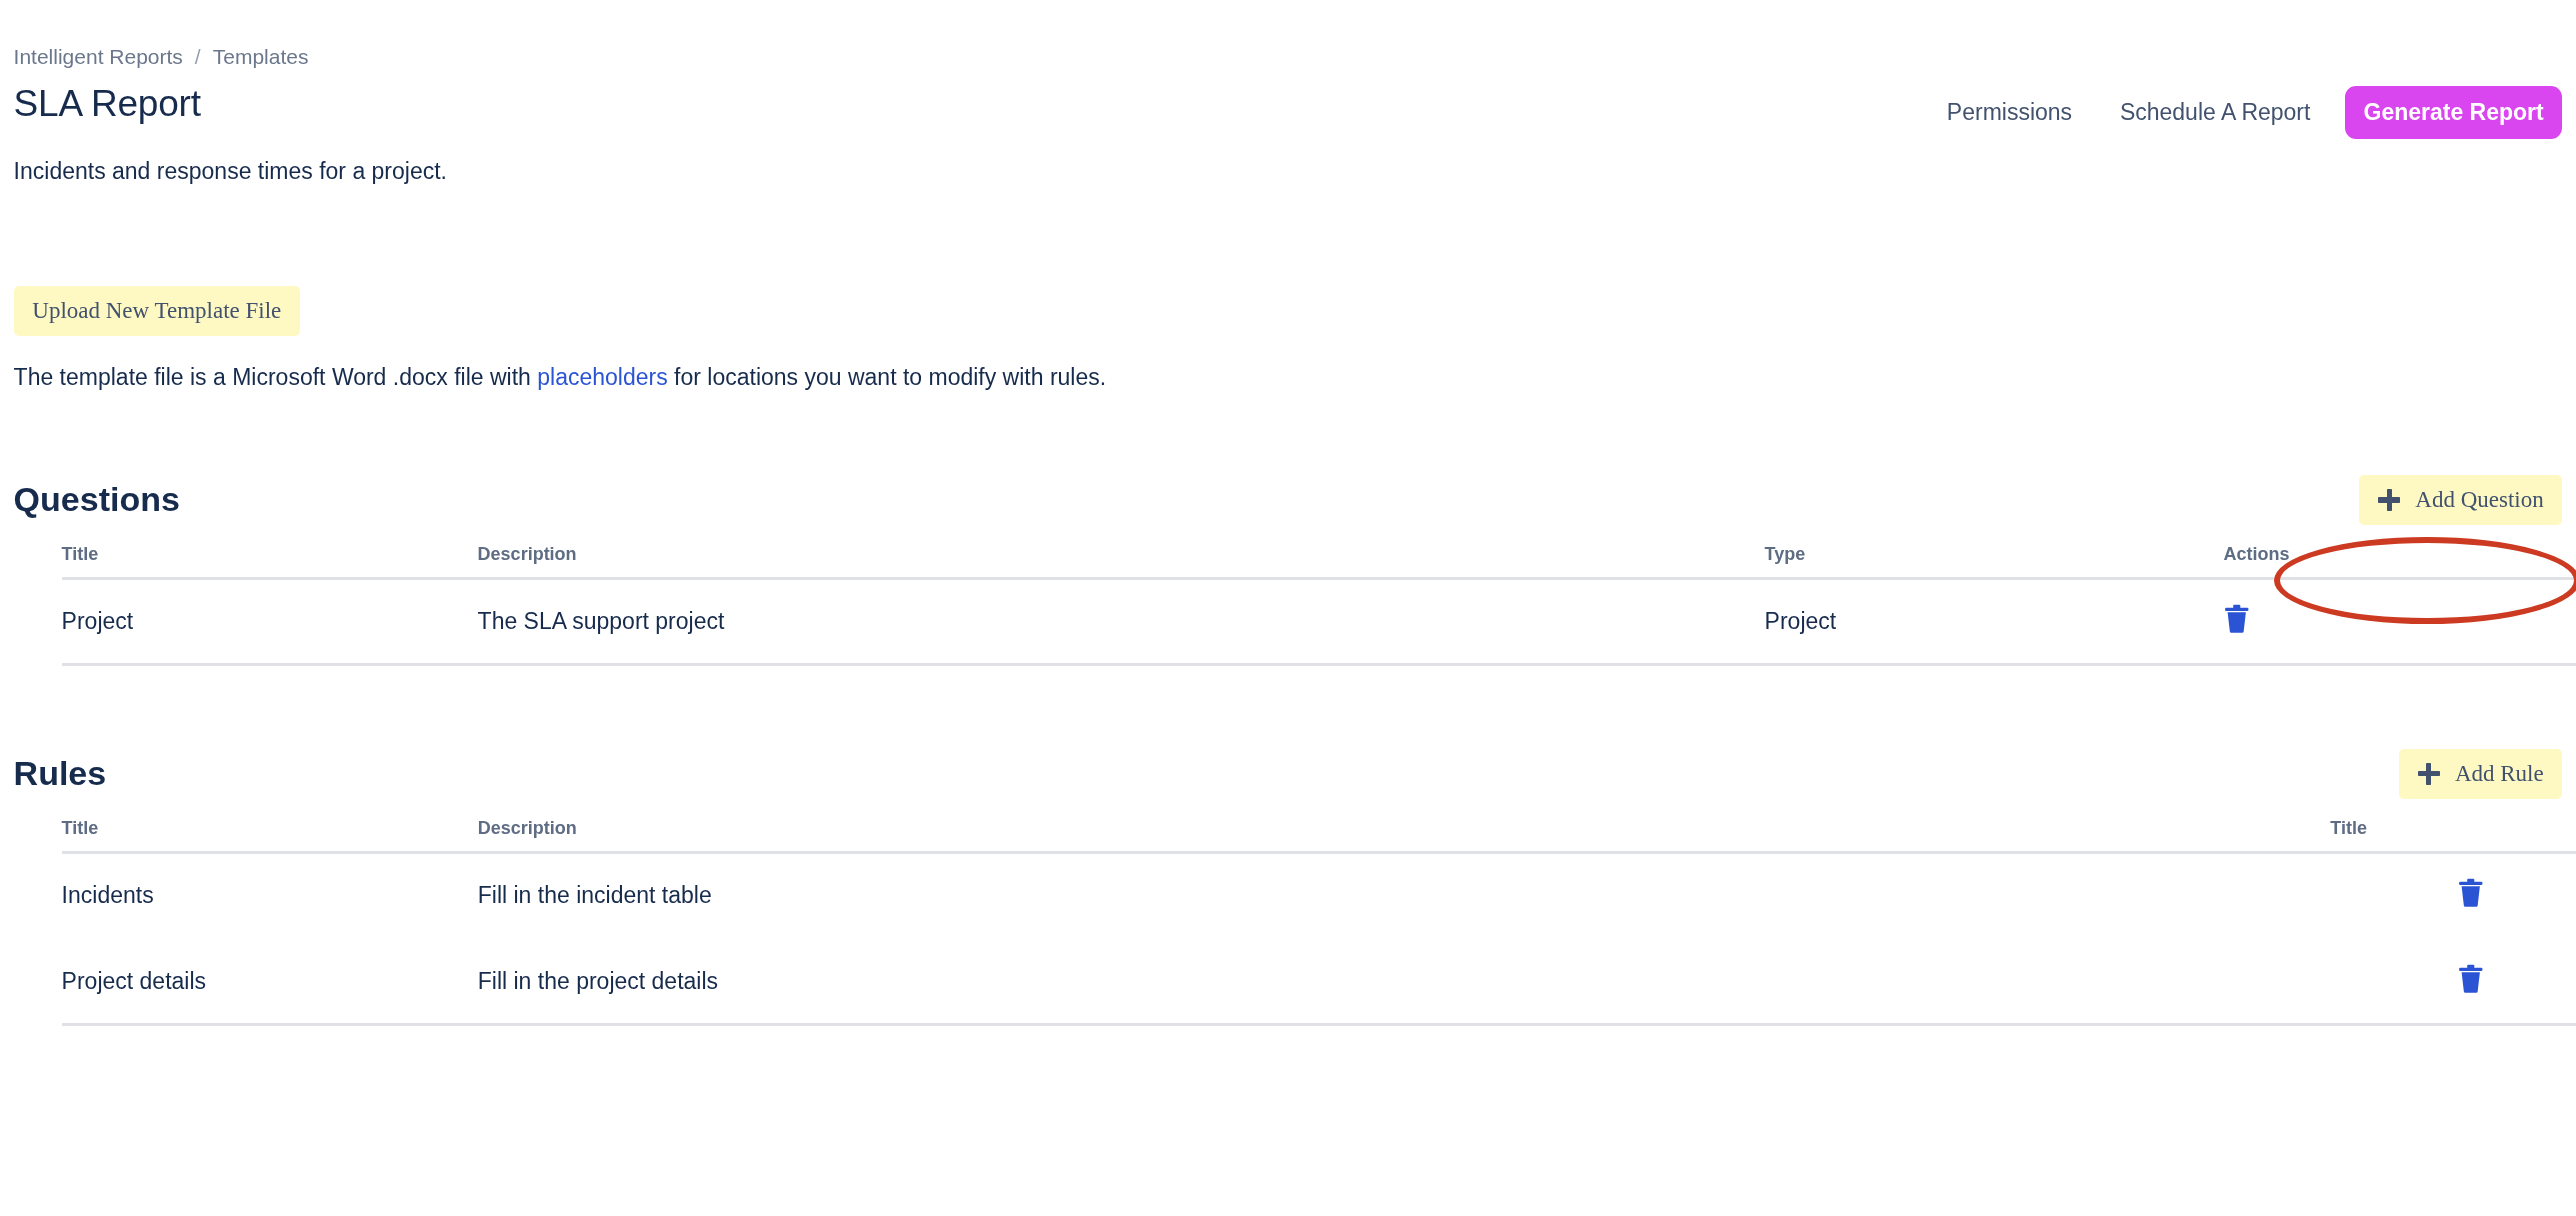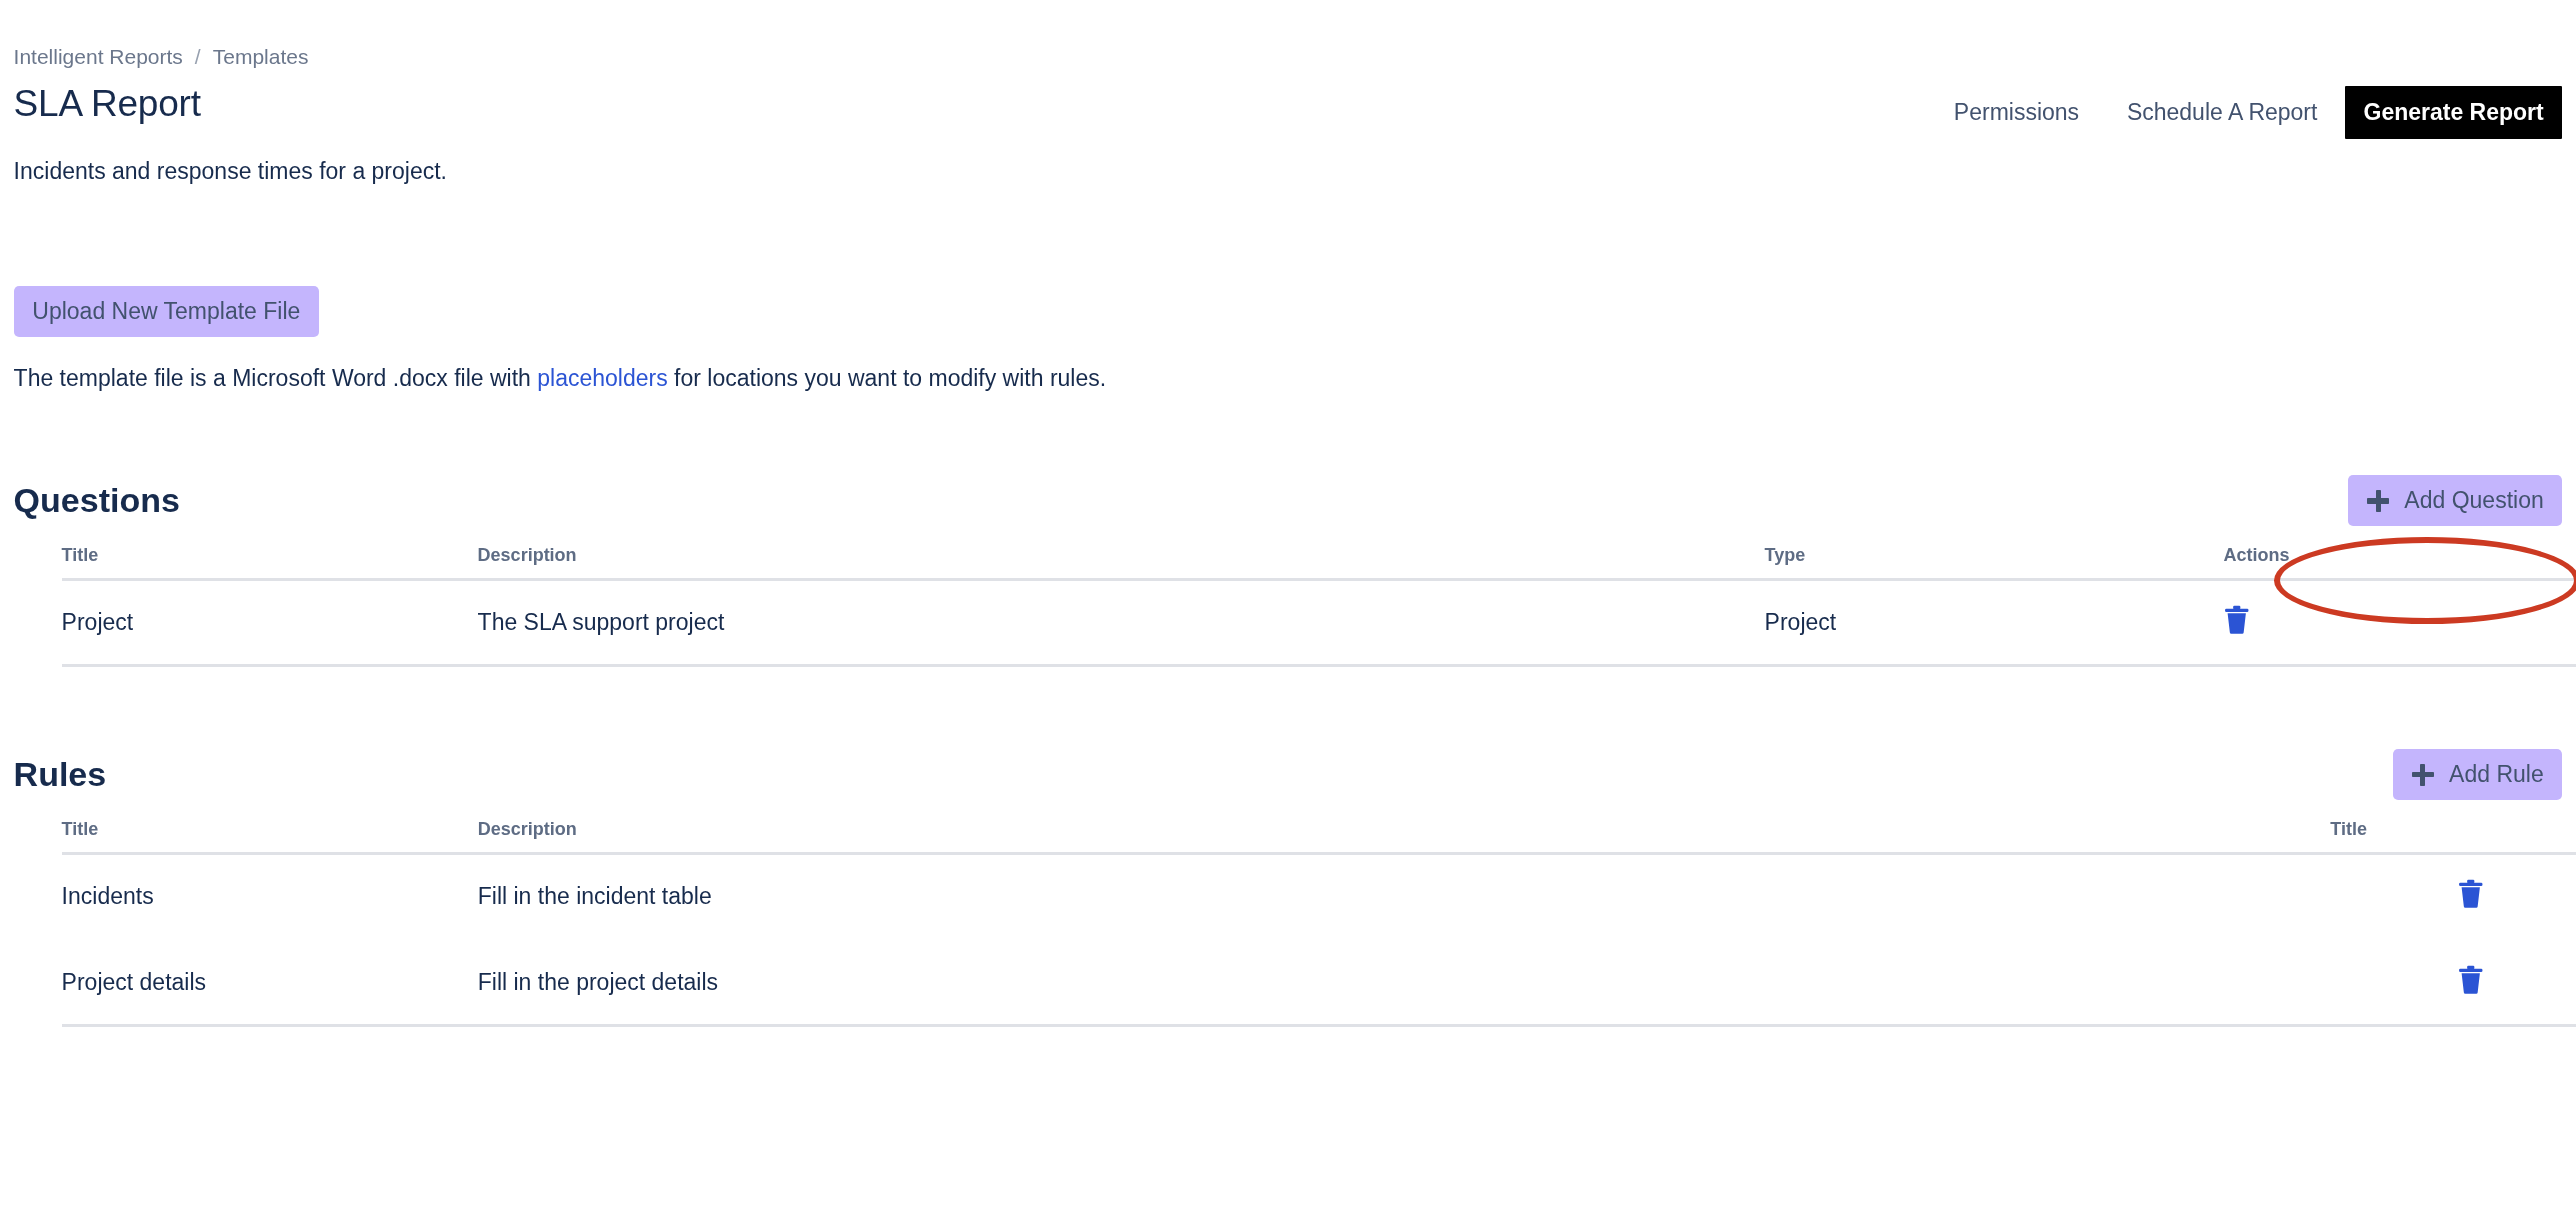--- a/index.html
+++ b/index.html
@@ -64,25 +64,25 @@
     border: none;
     padding: 10.2px 20.4px;
     font-family: inherit;
     cursor: pointer;
     white-space: nowrap;
   }
   .btn-primary {
     font-size: 23px;
     font-weight: 700;
     color: #ffffff;
-    background: #000000;
+    background: #d946ef;
     border: none;
-    border-radius: 1px;
+    border-radius: 11px;
     padding: 12.7px 18.7px;
-    margin-left: 0;
+    margin-left: 7px;
     font-family: inherit;
     cursor: pointer;
     white-space: nowrap;
   }
 
   
   .page-desc {
     font-size: 23px;
     color: #172b4d;
     margin-top: 17px;
@@ -102,25 +102,25 @@
     text-decoration: none;
     cursor: pointer;
   }
   .btn-soft {
     display: inline-flex;
     align-items: center;
     justify-content: center;
     gap: 15.3px;
     font-size: 23px;
     color: #42526e;
-    background: #c4b5fd;
+    background: #fef9c3;
     border: none;
     border-radius: 5.1px;
     padding: 12px 18.7px;
-    font-family: Liberation Sans, sans-serif;
+    font-family: Liberation Serif, serif;
     cursor: pointer;
     white-space: nowrap;
   }
   .upload-btn { margin-top: 12px; }
   .tpl-help {
     font-size: 23px;
     color: #172b4d;
     margin-top: 27px;
     line-height: 1.3;
   }

